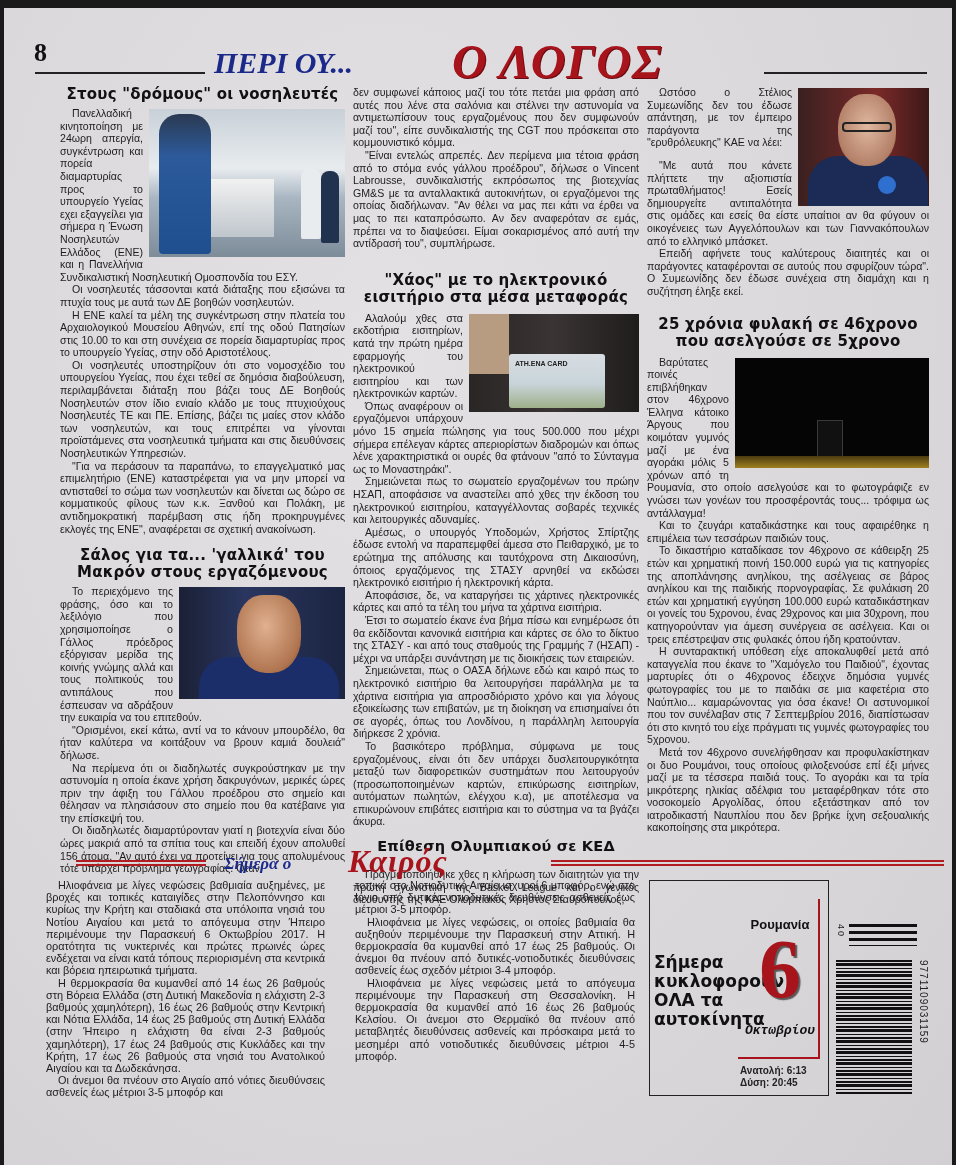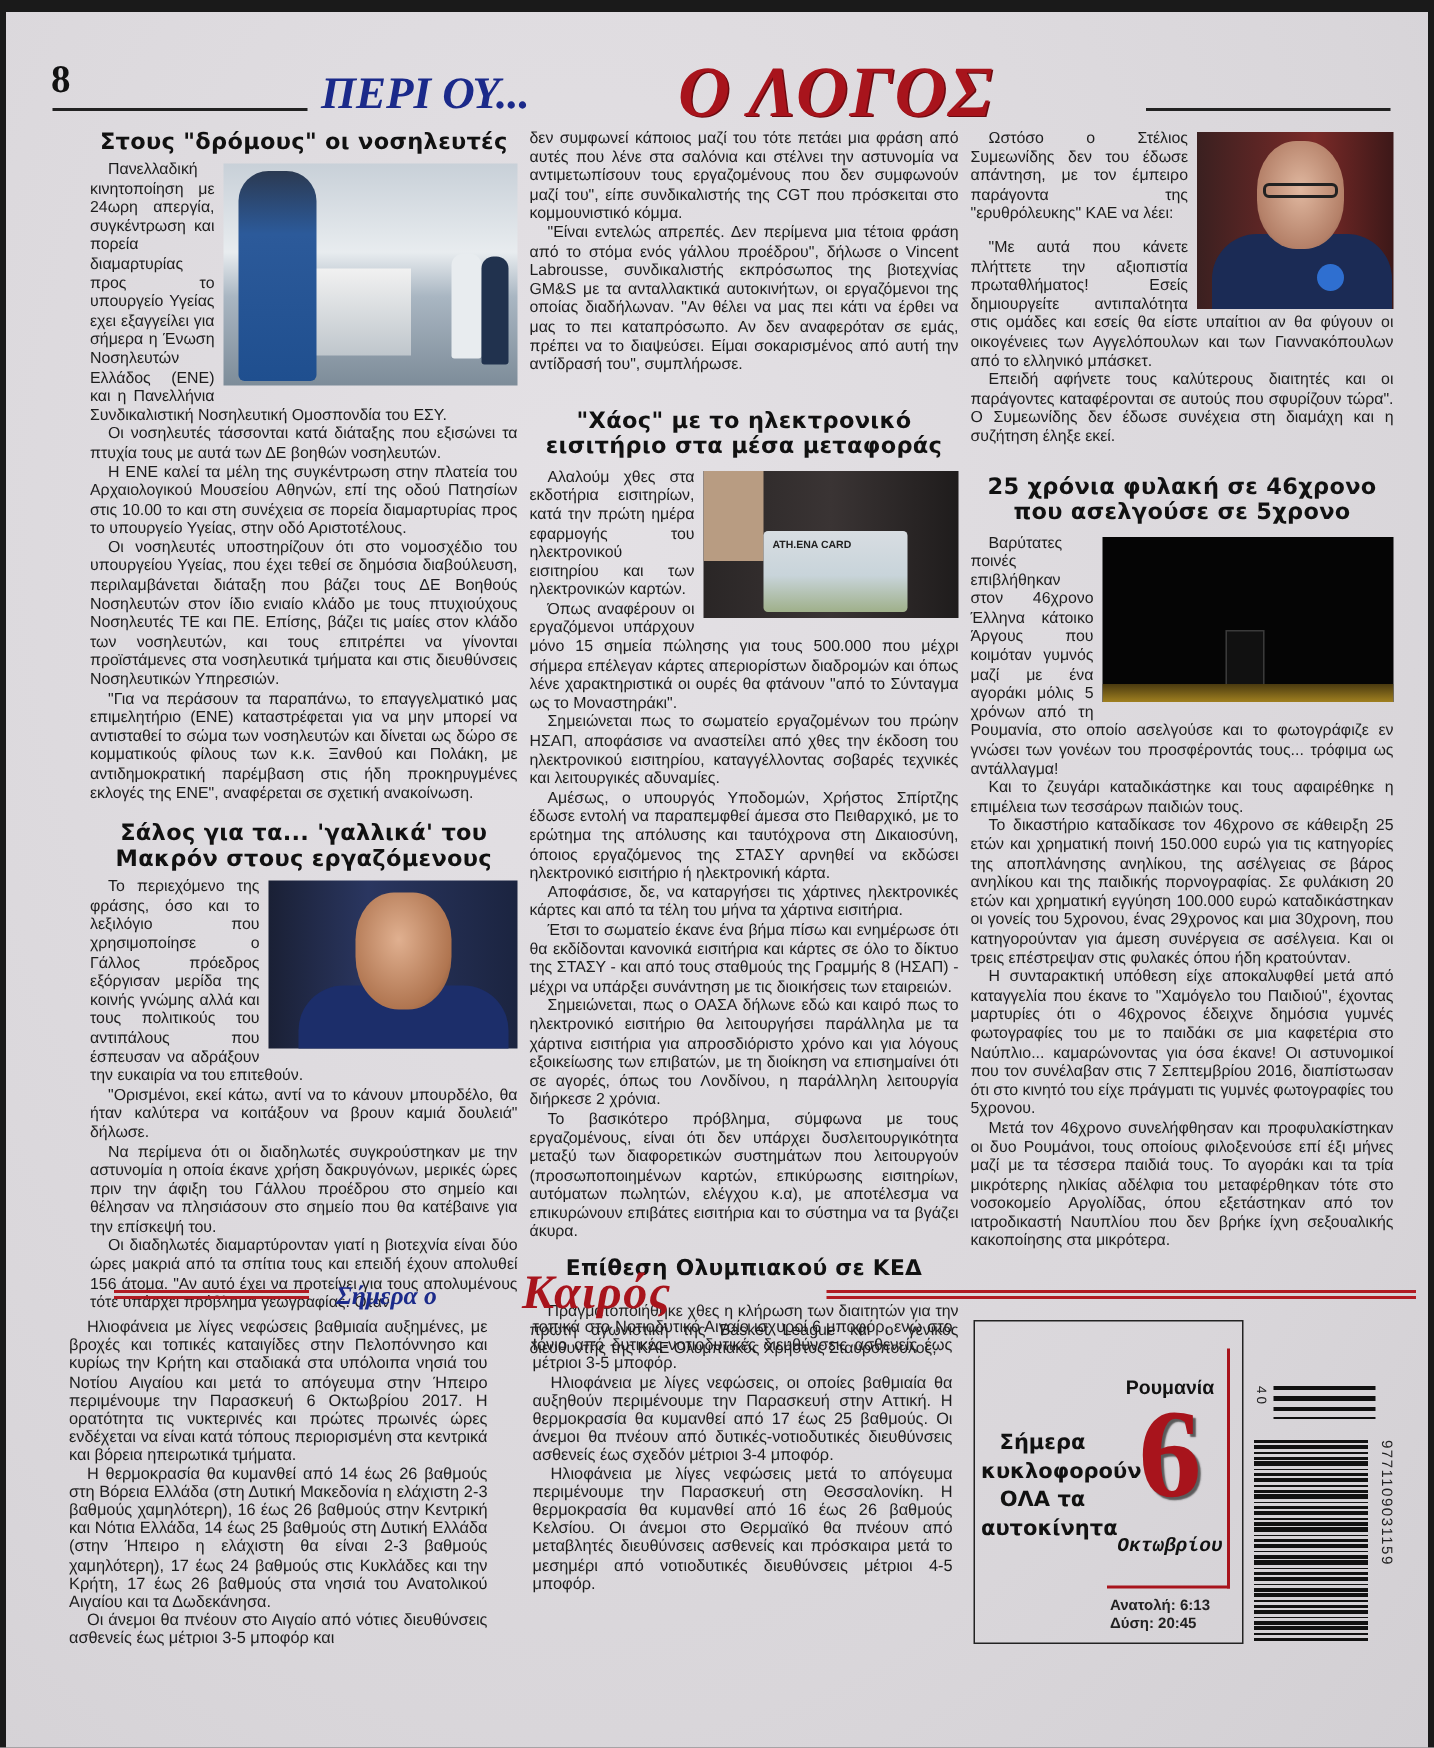--- a/index.html
+++ b/index.html
@@ -62,21 +62,21 @@
   .wx-line.r { left: 475px; top: 9px; width: 393px; }
   .wx-small { position: absolute; left: 148px; top: 3px; font-family: "Liberation Serif", serif; font-style: italic; font-weight: bold; font-size: 17px; color: #1b2a8a; }
   .wx-big { position: absolute; left: 272px; top: -8px; font-family: "Liberation Serif", serif; font-style: italic; font-weight: bold; font-size: 32px; color: #a8141c; letter-spacing: 1px; }
 
   .wcol { position: absolute; font-size: 10.9px; line-height: 12.2px; text-align: justify; color: #1d1d1d; }
   .wcol p { text-indent: 12px; }
   .wcol1 { left: 42px; top: 871px; width: 279px; }
   .wcol2 { left: 351px; top: 871px; width: 280px; }
 
   .cal-box { position: absolute; left: 645px; top: 872px; width: 180px; height: 216px; border: 1.5px solid #222; }
-  .cal-left { position: absolute; left: 4px; top: 72px; width: 82px; text-align: center; font-family: "DejaVu Sans", sans-serif; font-weight: bold; font-size: 14px; line-height: 19px; color: #111; }
+  .cal-left { position: absolute; left: 4px; top: 72px; width: 82px; text-align: left; font-family: "DejaVu Sans", sans-serif; font-weight: bold; font-size: 17px; line-height: 19px; color: #111; }
   .cal-frame { position: absolute; left: 88px; top: 18px; width: 82px; height: 160px; border-right: 2px solid #a8141c; border-bottom: 2px solid #a8141c; }
   .cal-day { position: absolute; left: 89px; top: 36px; width: 82px; text-align: center; font-size: 13px; font-weight: bold; color: #111; }
   .cal-num { position: absolute; left: 89px; top: 44px; width: 82px; text-align: center; font-family: "Liberation Serif", serif; font-weight: bold; font-size: 84px; line-height: 90px; color: #a8141c; text-shadow: 2px 2px 1px #5a5a5a; }
   .cal-month { position: absolute; left: 89px; top: 142px; width: 82px; text-align: center; font-family: Liberation Mono, monospace; font-style: italic; font-weight: bold; font-size: 13px; color: #111; }
   .cal-sun { position: absolute; left: 90px; top: 184px; font-size: 10px; line-height: 12px; font-weight: bold; color: #222; }
 
   .barcode { position: absolute; left: 832px; top: 908px; width: 80px; height: 180px; }
   .bc-top { position: absolute; left: 13px; top: 8px; width: 68px; height: 22px; background: repeating-linear-gradient(180deg,#111 0 3px, transparent 3px 7px); }
   .bc-main { position: absolute; left: 0; top: 44px; width: 76px; height: 134px; background: repeating-linear-gradient(180deg,#111 0 2px, transparent 2px 3px, #111 3px 6px, transparent 6px 8px, #111 8px 9px, transparent 9px 11px); }
   .bc-num { position: absolute; left: 82px; top: 44px; font-size: 10px; color: #222; writing-mode: vertical-rl; letter-spacing: 1px; }
@@ -136,21 +136,21 @@
         <div class="tan"></div>
         <div class="card">
             <span>ATH.ENA CARD</span>
           </div>
       </div>
       <p>Αλαλούμ χθες στα εκδοτήρια εισιτηρίων, κατά την πρώτη ημέρα εφαρμογής του ηλεκτρονικού εισιτηρίου και των ηλεκτρονικών καρτών.</p>
       <p>Όπως αναφέρουν οι εργαζόμενοι υπάρχουν μόνο 15 σημεία πώλησης για τους 500.000 που μέχρι σήμερα επέλεγαν κάρτες απεριορίστων διαδρομών και όπως λένε χαρακτηριστικά οι ουρές θα φτάνουν "από το Σύνταγμα ως το Μοναστηράκι".</p>
       <p>Σημειώνεται πως το σωματείο εργαζομένων του πρώην ΗΣΑΠ, αποφάσισε να αναστείλει από χθες την έκδοση του ηλεκτρονικού εισιτηρίου, καταγγέλλοντας σοβαρές τεχνικές και λειτουργικές αδυναμίες.</p>
       <p>Αμέσως, ο υπουργός Υποδομών, Χρήστος Σπίρτζης έδωσε εντολή να παραπεμφθεί άμεσα στο Πειθαρχικό, με το ερώτημα της απόλυσης και ταυτόχρονα στη Δικαιοσύνη, όποιος εργαζόμενος της ΣΤΑΣΥ αρνηθεί να εκδώσει ηλεκτρονικό εισιτήριο ή ηλεκτρονική κάρτα.</p>
       <p>Αποφάσισε, δε, να καταργήσει τις χάρτινες ηλεκτρονικές κάρτες και από τα τέλη του μήνα τα χάρτινα εισιτήρια.</p>
-      <p>Έτσι το σωματείο έκανε ένα βήμα πίσω και ενημέρωσε ότι θα εκδίδονται κανονικά εισιτήρια και κάρτες σε όλο το δίκτυο της ΣΤΑΣΥ - και από τους σταθμούς της Γραμμής 8 (ΗΣΑΠ) - μέχρι να υπάρξει συνάντηση με τις διοικήσεις των εταιρειών.</p>
+      <p>Έτσι το σωματείο έκανε ένα βήμα πίσω και ενημέρωσε ότι θα εκδίδονται κανονικά εισιτήρια και κάρτες σε όλο το δίκτυο της ΣΤΑΣΥ - και από τους σταθμούς της Γραμμής 7 (ΗΣΑΠ) - μέχρι να υπάρξει συνάντηση με τις διοικήσεις των εταιρειών.</p>
       <p>Σημειώνεται, πως ο ΟΑΣΑ δήλωνε εδώ και καιρό πως το ηλεκτρονικό εισιτήριο θα λειτουργήσει παράλληλα με τα χάρτινα εισιτήρια για απροσδιόριστο χρόνο και για λόγους εξοικείωσης των επιβατών, με τη διοίκηση να επισημαίνει ότι σε αγορές, όπως του Λονδίνου, η παράλληλη λειτουργία διήρκεσε 2 χρόνια.</p>
       <p>Το βασικότερο πρόβλημα, σύμφωνα με τους εργαζομένους, είναι ότι δεν υπάρχει δυσλειτουργικότητα μεταξύ των διαφορετικών συστημάτων που λειτουργούν (προσωποποιημένων καρτών, επικύρωσης εισιτηρίων, αυτόματων πωλητών, ελέγχου κ.α), με αποτέλεσμα να επικυρώνουν επιβάτες εισιτήρια και το σύστημα να τα βγάζει άκυρα.</p>
     </div>
 
     <div style="margin-top:10px;">
       <div class="headline h-sm" style="margin-bottom:13px;">Επίθεση Ολυμπιακού σε ΚΕΔ</div>
       <p>Πραγματοποιήθηκε χθες η κλήρωση των διαιτητών για την πρώτη αγωνιστική της Basket League και ο γενικός διευθυντής της ΚΑΕ Ολυμπιακός Χρήστος Σταυρόπουλος,</p>
     </div>
   </div>
 

